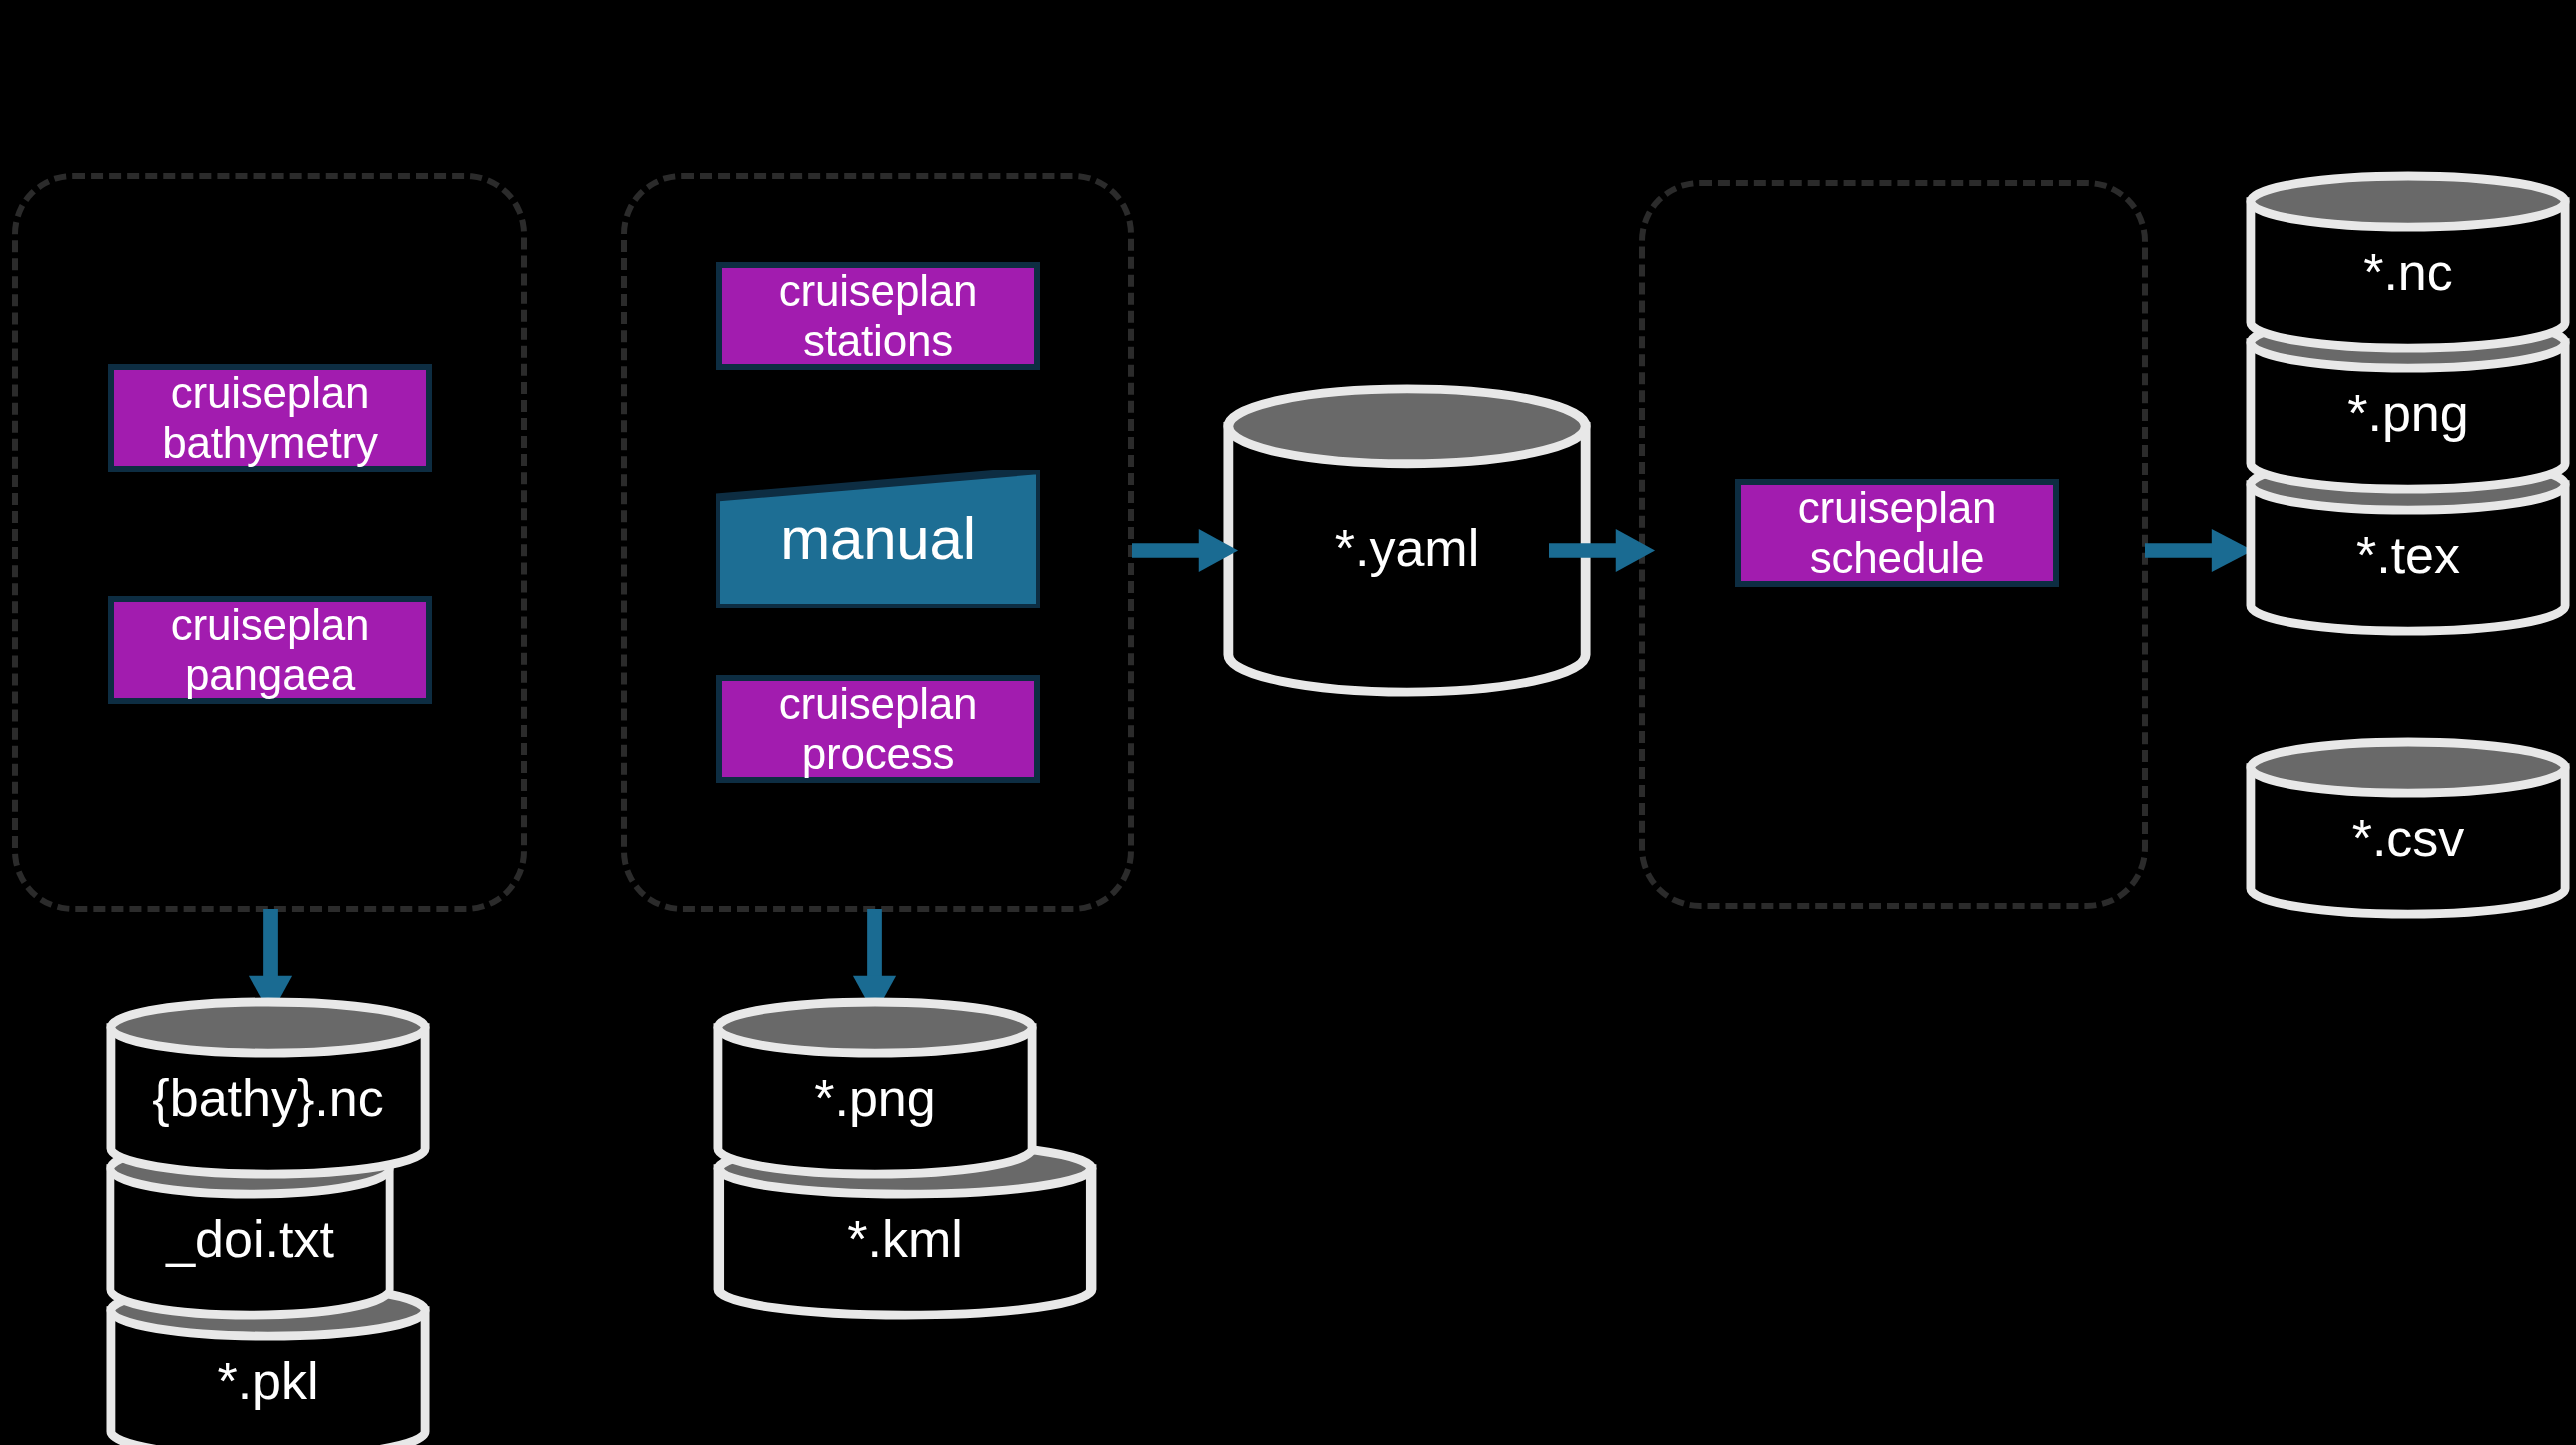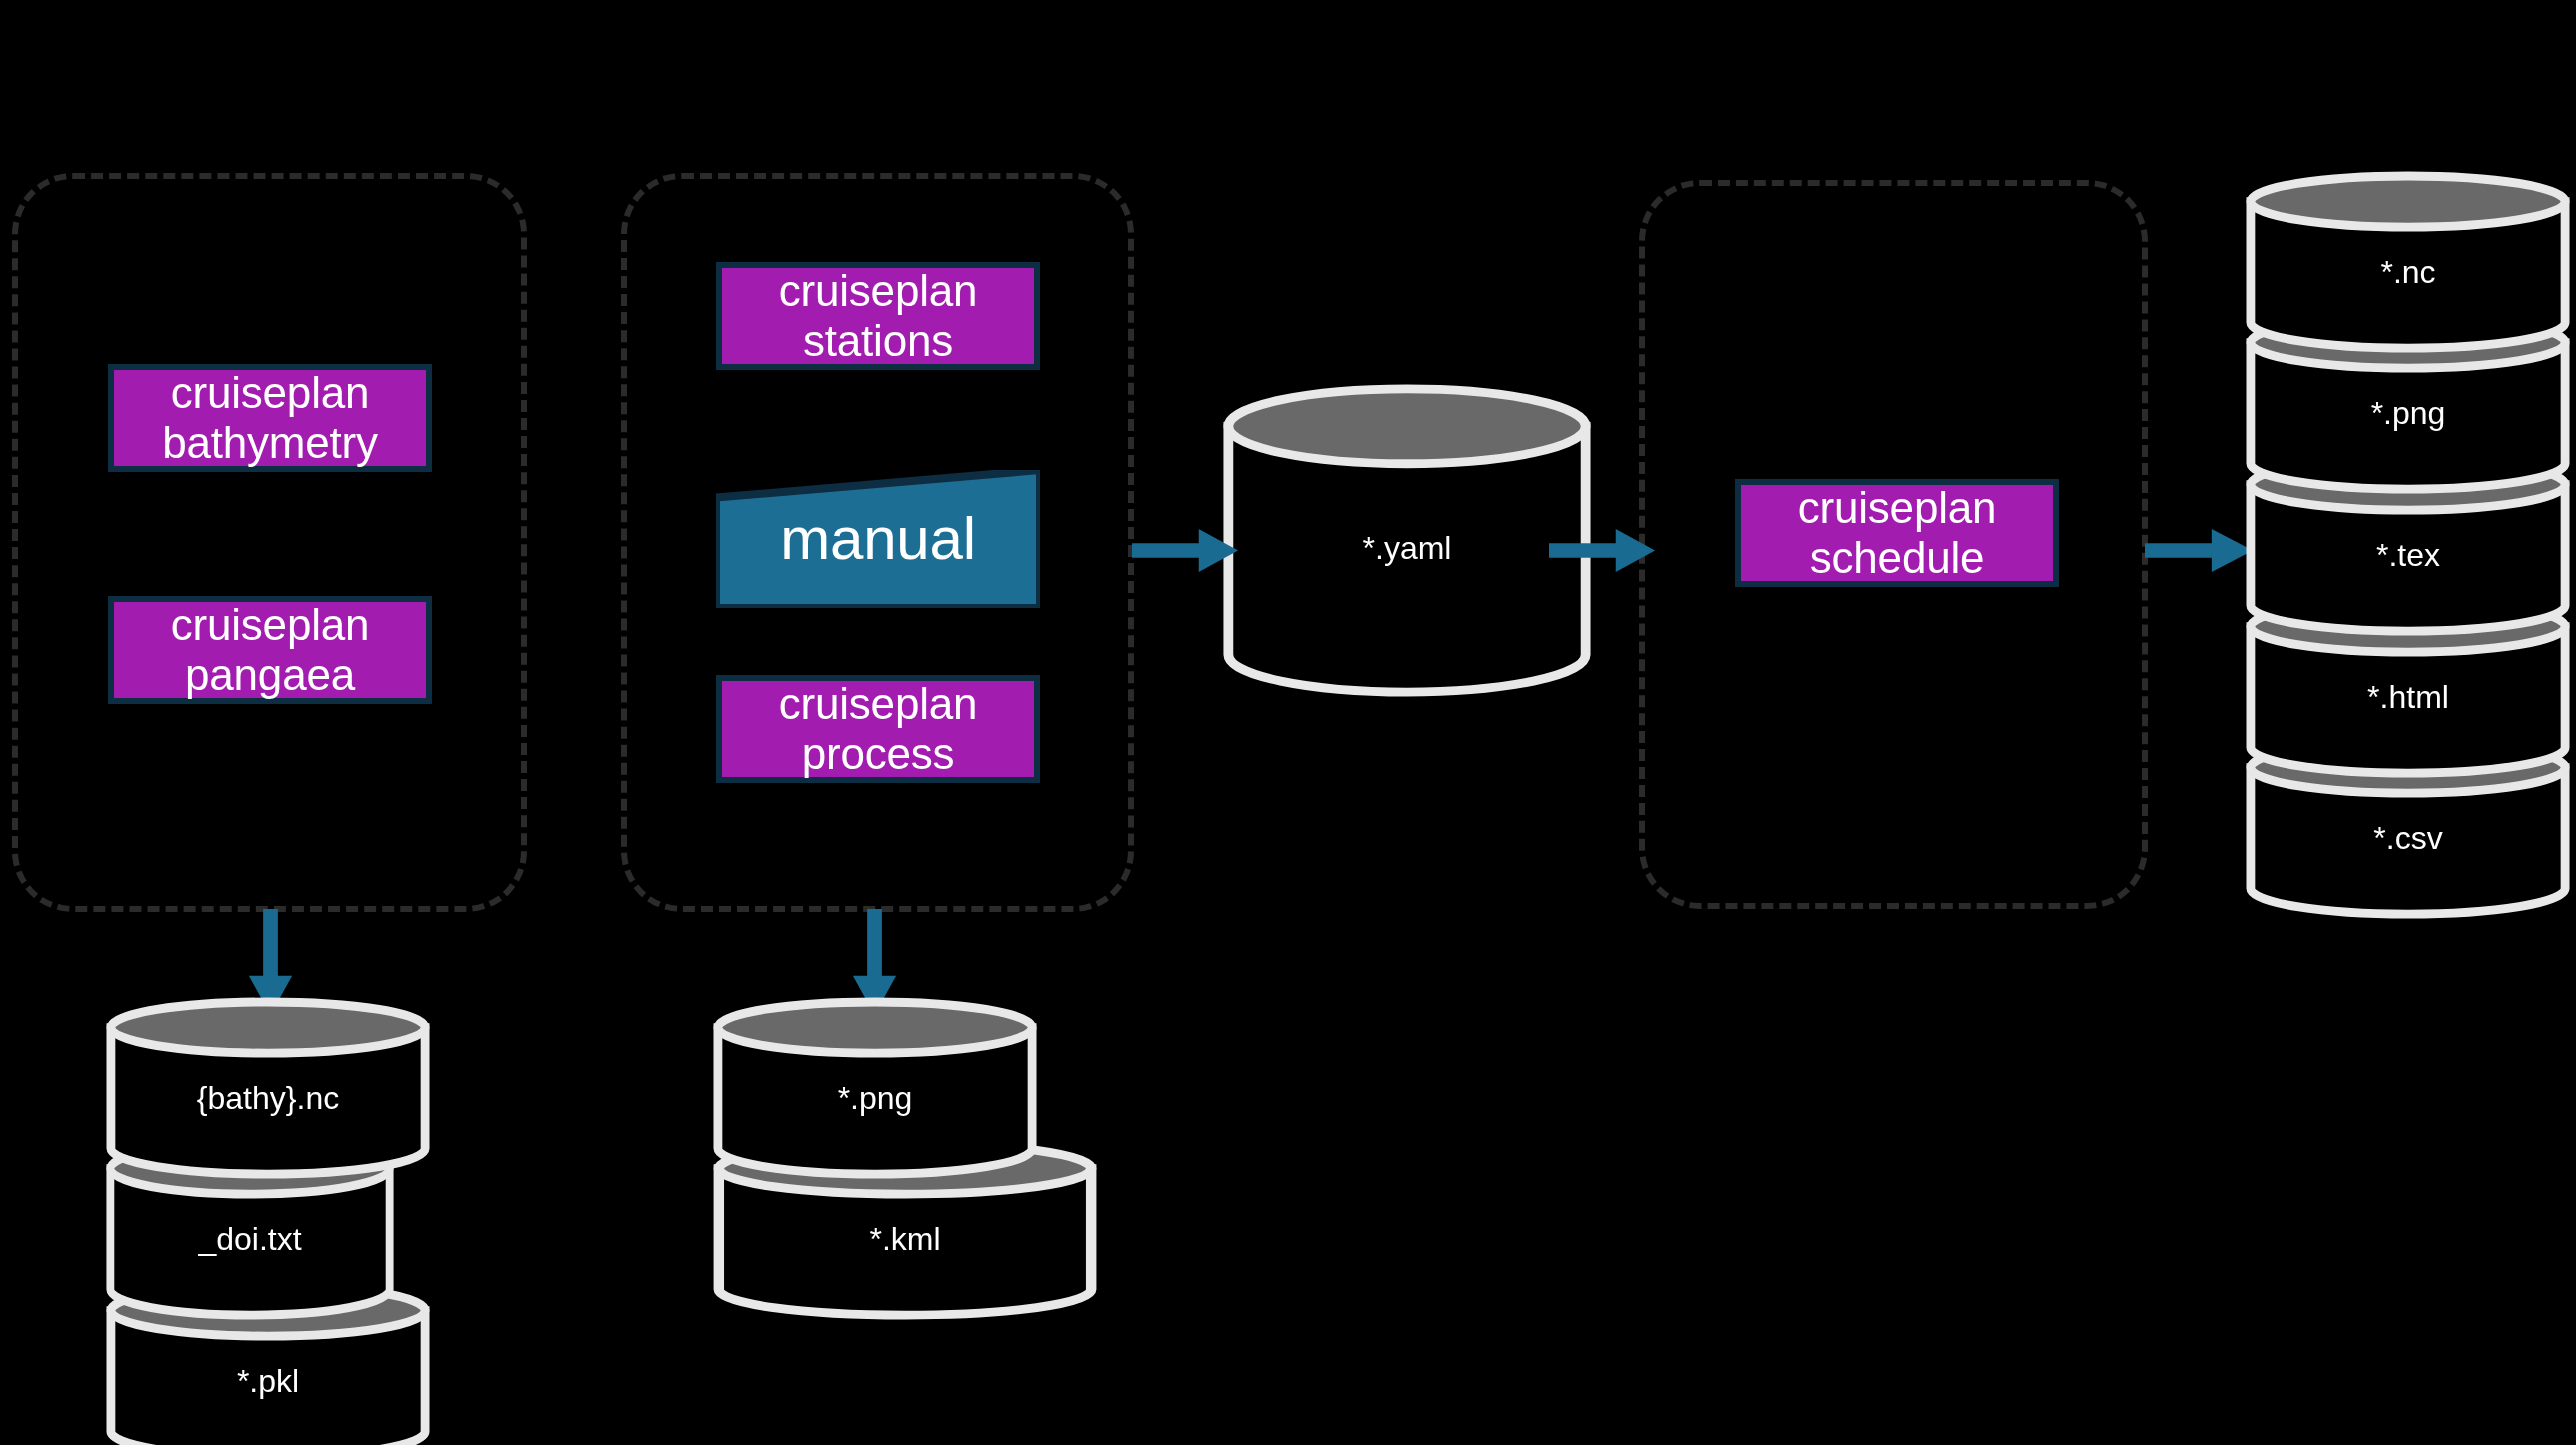--- a/index.html
+++ b/index.html
@@ -80,21 +80,21 @@
   .cyl .cyl-label {
     position: absolute;
     left: 0;
     right: 0;
     top: 0;
     bottom: 0;
     display: flex;
     align-items: center;
     justify-content: center;
     color: #ffffff;
-    font-size: 32px;
+    font-size: 52px;
     z-index: 3;
     pointer-events: none;
     padding-top: 15.7px;
     box-sizing: border-box;
   }
 
   
   .arrow {
     position: absolute;
   }
@@ -164,27 +164,20 @@
   </div>
 
   <div class="cyl" style="left:2246px; top:458px; width:324px; height:179px; z-index:13;">
     <svg viewBox="0 0 330 182" preserveAspectRatio="none">
       <path d="M5,27 L5,150 A160,26 0 0 0 325,150 L325,27 Z" fill="#000000" stroke="#e8e8e8" stroke-width="9"></path>
       <ellipse cx="165" cy="27" rx="160" ry="26" fill="#696969" stroke="#e8e8e8" stroke-width="9"></ellipse>
     </svg>
     <span class="cyl-label">*.tex</span>
   </div>
 
-  <div class="cyl" style="left:2246px; top:600px; width:324px; height:179px; z-index:12;">
-    <svg viewBox="0 0 330 182" preserveAspectRatio="none">
-      <path d="M5,27 L5,150 A160,26 0 0 0 325,150 L325,27 Z" fill="#000000" stroke="#e8e8e8" stroke-width="9"></path>
-      <ellipse cx="165" cy="27" rx="160" ry="26" fill="#696969" stroke="#e8e8e8" stroke-width="9"></ellipse>
-    </svg>
-    <span class="cyl-label">*.html</span>
-  </div>
 
   <div class="cyl" style="left:106px; top:1001px; width:324px; height:179px; z-index:15;">
     <svg viewBox="0 0 330 182" preserveAspectRatio="none">
       <path d="M5,27 L5,150 A160,26 0 0 0 325,150 L325,27 Z" fill="#000000" stroke="#e8e8e8" stroke-width="9"></path>
       <ellipse cx="165" cy="27" rx="160" ry="26" fill="#696969" stroke="#e8e8e8" stroke-width="9"></ellipse>
     </svg>
     <span class="cyl-label">{bathy}.nc</span>
   </div>
 
   <div class="cyl" style="left:2246px; top:741px; width:324px; height:179px; z-index:11;">

